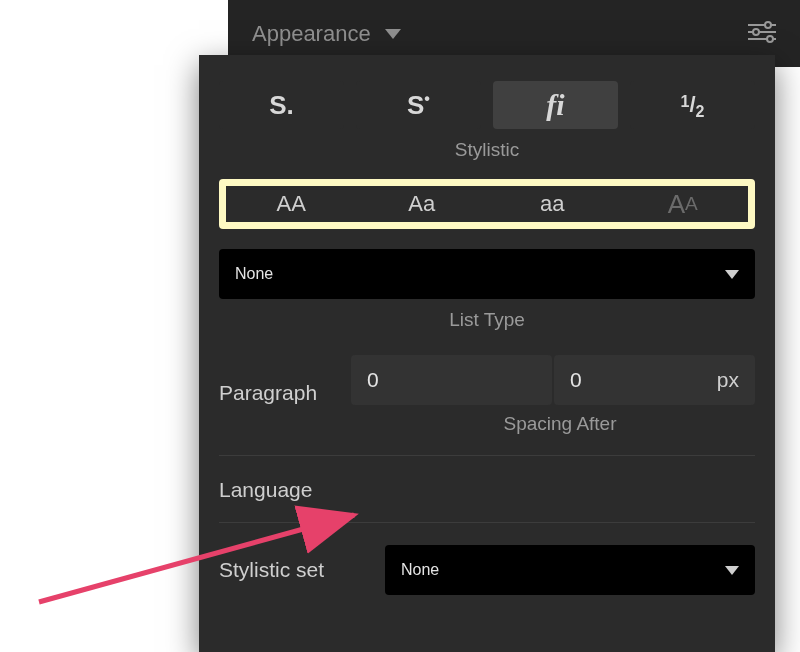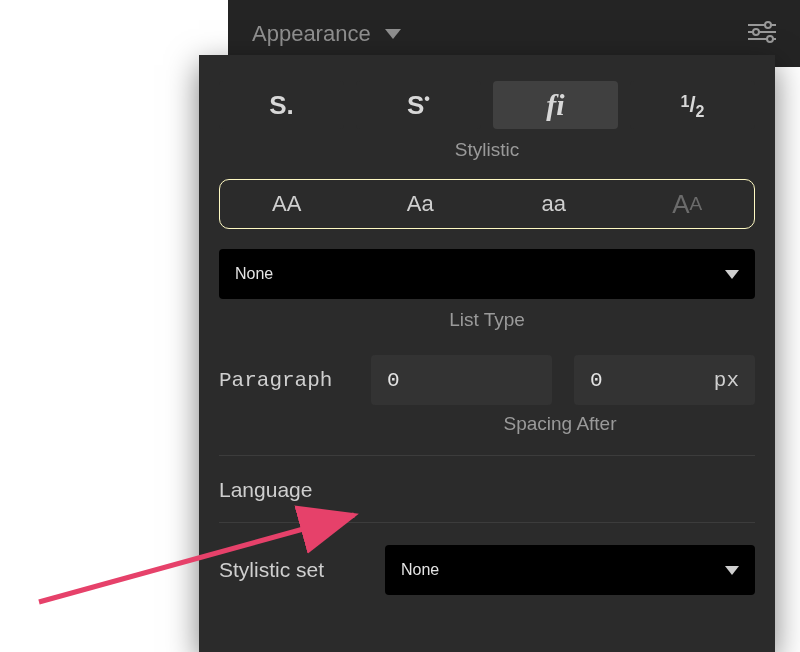--- a/index.html
+++ b/index.html
@@ -6,26 +6,26 @@
   .topbar{position:absolute;left:228px;top:0;width:572px;height:67px;background:#242424;display:flex;align-items:center;padding:0 24px;box-sizing:border-box;}
   .topbar-title{color:#8f8f8f;font-size:22px;font-weight:400;}
   .topbar-caret{margin-left:14px;display:inline-block;}
   .topbar-caret svg{display:block;}
   .settings-icon{margin-left:auto;}
   .panel{position:absolute;left:199px;top:55px;width:576px;height:597px;background:#2b2b2b;box-shadow:0 10px 30px rgba(0,0,0,.5);}
   .segrow{display:flex;gap:12px;padding:26px 20px 0 20px;}
   .segbtn{flex:1;height:48px;background:#2b2b2b;border-radius:4px;display:flex;align-items:center;justify-content:center;color:#d8d8d8;font-size:24px;cursor:pointer;}
   .segbtn.active{background:#404040;}
   .section-label{text-align:center;color:#9a9a9a;font-size:19px;margin-top:10px;}
-  .segrow2{display:flex;padding:18px 20px 0 20px;border:1px solid #fef9c3;border-radius:10px;margin:18px 20px 0 20px;height:50px;align-items:center;box-sizing:border-box;padding:0;}
+  .segrow2{display:flex;padding:18px 20px 0 20px;border:7px solid #fef9c3;border-radius:4px;margin:18px 20px 0 20px;height:50px;align-items:center;box-sizing:border-box;padding:0;}
   .segrow2 .tbtn{flex:1;display:flex;align-items:center;justify-content:center;color:#cfcfcf;font-size:22px;height:100%;cursor:pointer;}
   .tbtn.dim{color:#6b6b6b;}
   .dropdown{margin:20px 20px 0 20px;height:50px;background:#000000;border-radius:4px;display:flex;align-items:center;padding:0 16px;color:#e4e4e4;font-size:16px;cursor:pointer;position:relative;}
   .dropdown .dd-caret{margin-left:auto;}
-  .row{display:flex;align-items:center;margin:24px 20px 0 20px;gap:22px;font-family:Liberation Mono, monospace;}
+  .row{display:flex;align-items:flex-end;margin:24px 20px 0 20px;gap:2px;}
   .row-label{color:#cfcfcf;font-size:21px;width:130px;}
   .numfield{flex:1;height:50px;background:#333;border-radius:4px;display:flex;align-items:center;padding:0 16px;color:#e4e4e4;font-size:21px;box-sizing:border-box;}
   .unit{color:#cfcfcf;font-size:21px;margin-left:auto;}
   .sublabels{display:flex;margin:8px 20px 0 20px;}
   .sublabels .spacer{width:146px;}
   .sublabels .sl{flex:1;text-align:center;color:#9a9a9a;font-size:19px;}
   .hr{height:1px;background:#3c3c3c;margin:20px 20px 0 20px;}
   .row2{display:flex;align-items:center;margin:22px 20px 0 20px;gap:16px;}
   .row2 .row-label{width:150px;}
   .row2 .dropdown{margin:0;flex:1;}

